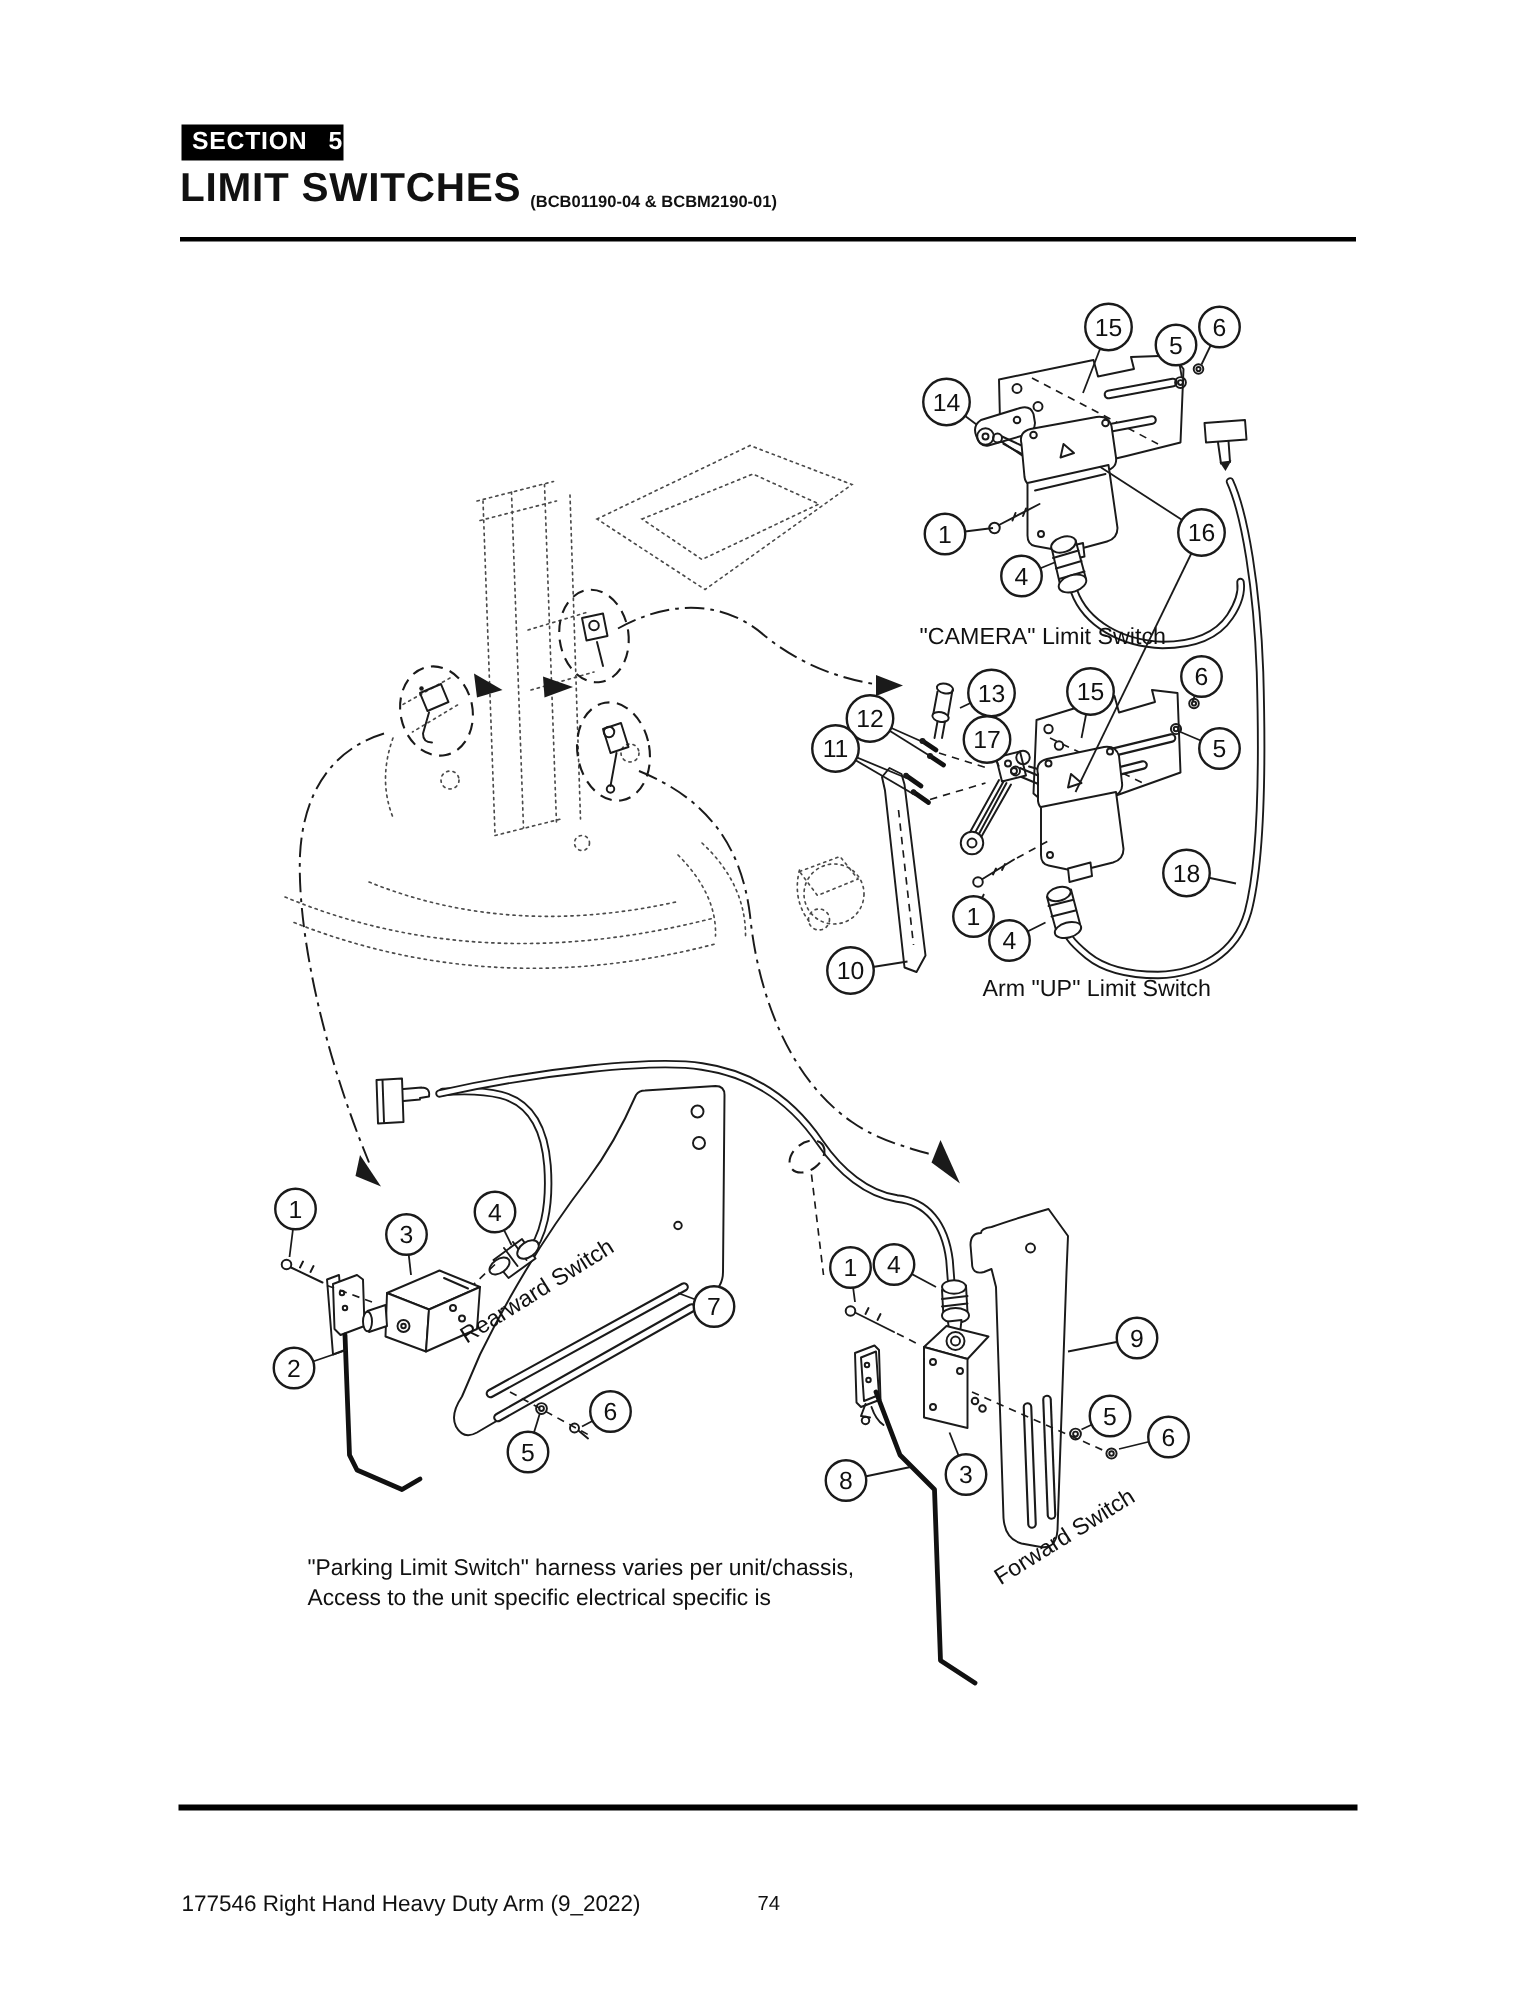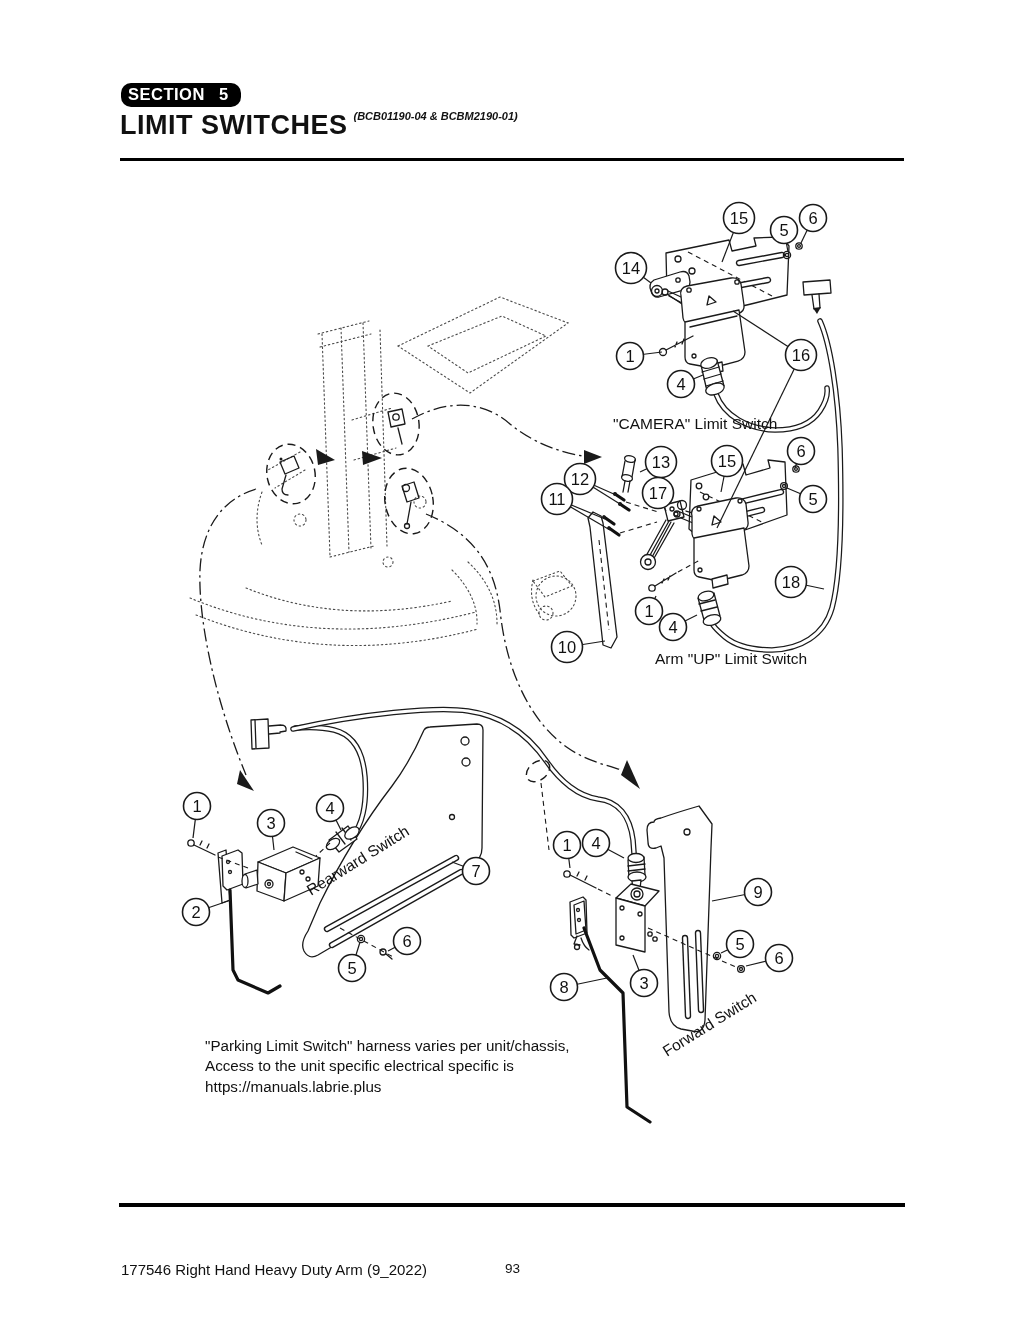--- a/index.html
+++ b/index.html
@@ -1,24 +1,24 @@
 <!DOCTYPE html>
 <html><head>
 <meta charset="utf-8">
 <style>
   html,body{margin:0;padding:0;}
   body{width:1024px;height:1326px;background:#ffffff;position:relative;overflow:hidden;
        font-family:"Liberation Sans", sans-serif;color:#111;}
   .abs{position:absolute;}
   
   .badge{left:121px;top:83px;background:#000;color:#fff;font-weight:bold;
-         font-size:16.5px;padding:2px 12px 3px 7px;word-spacing:9px;letter-spacing:.5px;border-radius:10px;}
-  .titlerow{left:120px;top:110px;display:flex;align-items:flex-start;white-space:nowrap;}
+         font-size:16.5px;padding:2px 0 3px 7px;word-spacing:9px;letter-spacing:.5px;}
+  .titlerow{left:120px;top:110px;display:flex;align-items:flex-end;white-space:nowrap;}
   .title{font-size:27px;font-weight:bold;letter-spacing:.5px;}
-  .subtitle{font-size:11px;font-weight:bold;margin-left:6px;font-style:italic;}
+  .subtitle{font-size:11px;font-weight:bold;margin-left:6px;}
   .rule-top{left:120px;top:158px;width:784px;height:3px;background:#000;}
   .rule-bottom{left:119px;top:1203px;width:786px;height:3.5px;background:#000;}
   
   .note{left:205px;top:1036px;width:390px;font-size:15.2px;line-height:20.4px;}
   .footer-doc{left:121px;top:1261px;font-size:15px;}
   .footer-page{left:505px;top:1261px;font-size:13.5px;}
   
   svg text{font-family:"Liberation Sans", sans-serif;fill:#111;}
   .ln{stroke:#1a1a1a;stroke-width:1.3;fill:none;stroke-linejoin:round;stroke-linecap:round;}
   .part{fill:#fff;stroke:#1a1a1a;stroke-width:1.3;stroke-linejoin:round;}
@@ -483,18 +483,17 @@
         <line x1="644" y1="983" x2="633" y2="955" class="leader"></line>
         <circle cx="644" cy="983" r="13.5" class="callout-circle"></circle>
         <text x="644" y="983" dy="0.36em" text-anchor="middle" font-size="16.5">3</text>
       </g>
     </g>
 </svg>
 
 <div class="abs note">
   <div>"Parking Limit Switch" harness varies per unit/chassis,</div>
   <div>Access to the unit specific electrical specific is</div>
-  <div>https://manuals.labrie.plus</div>
 </div>
 
 <div class="abs rule-bottom"></div>
 <div class="abs footer-doc">177546 Right Hand Heavy Duty Arm (9_2022)</div>
-<div class="abs footer-page">93</div>
+<div class="abs footer-page">74</div>
 
 </body></html>

